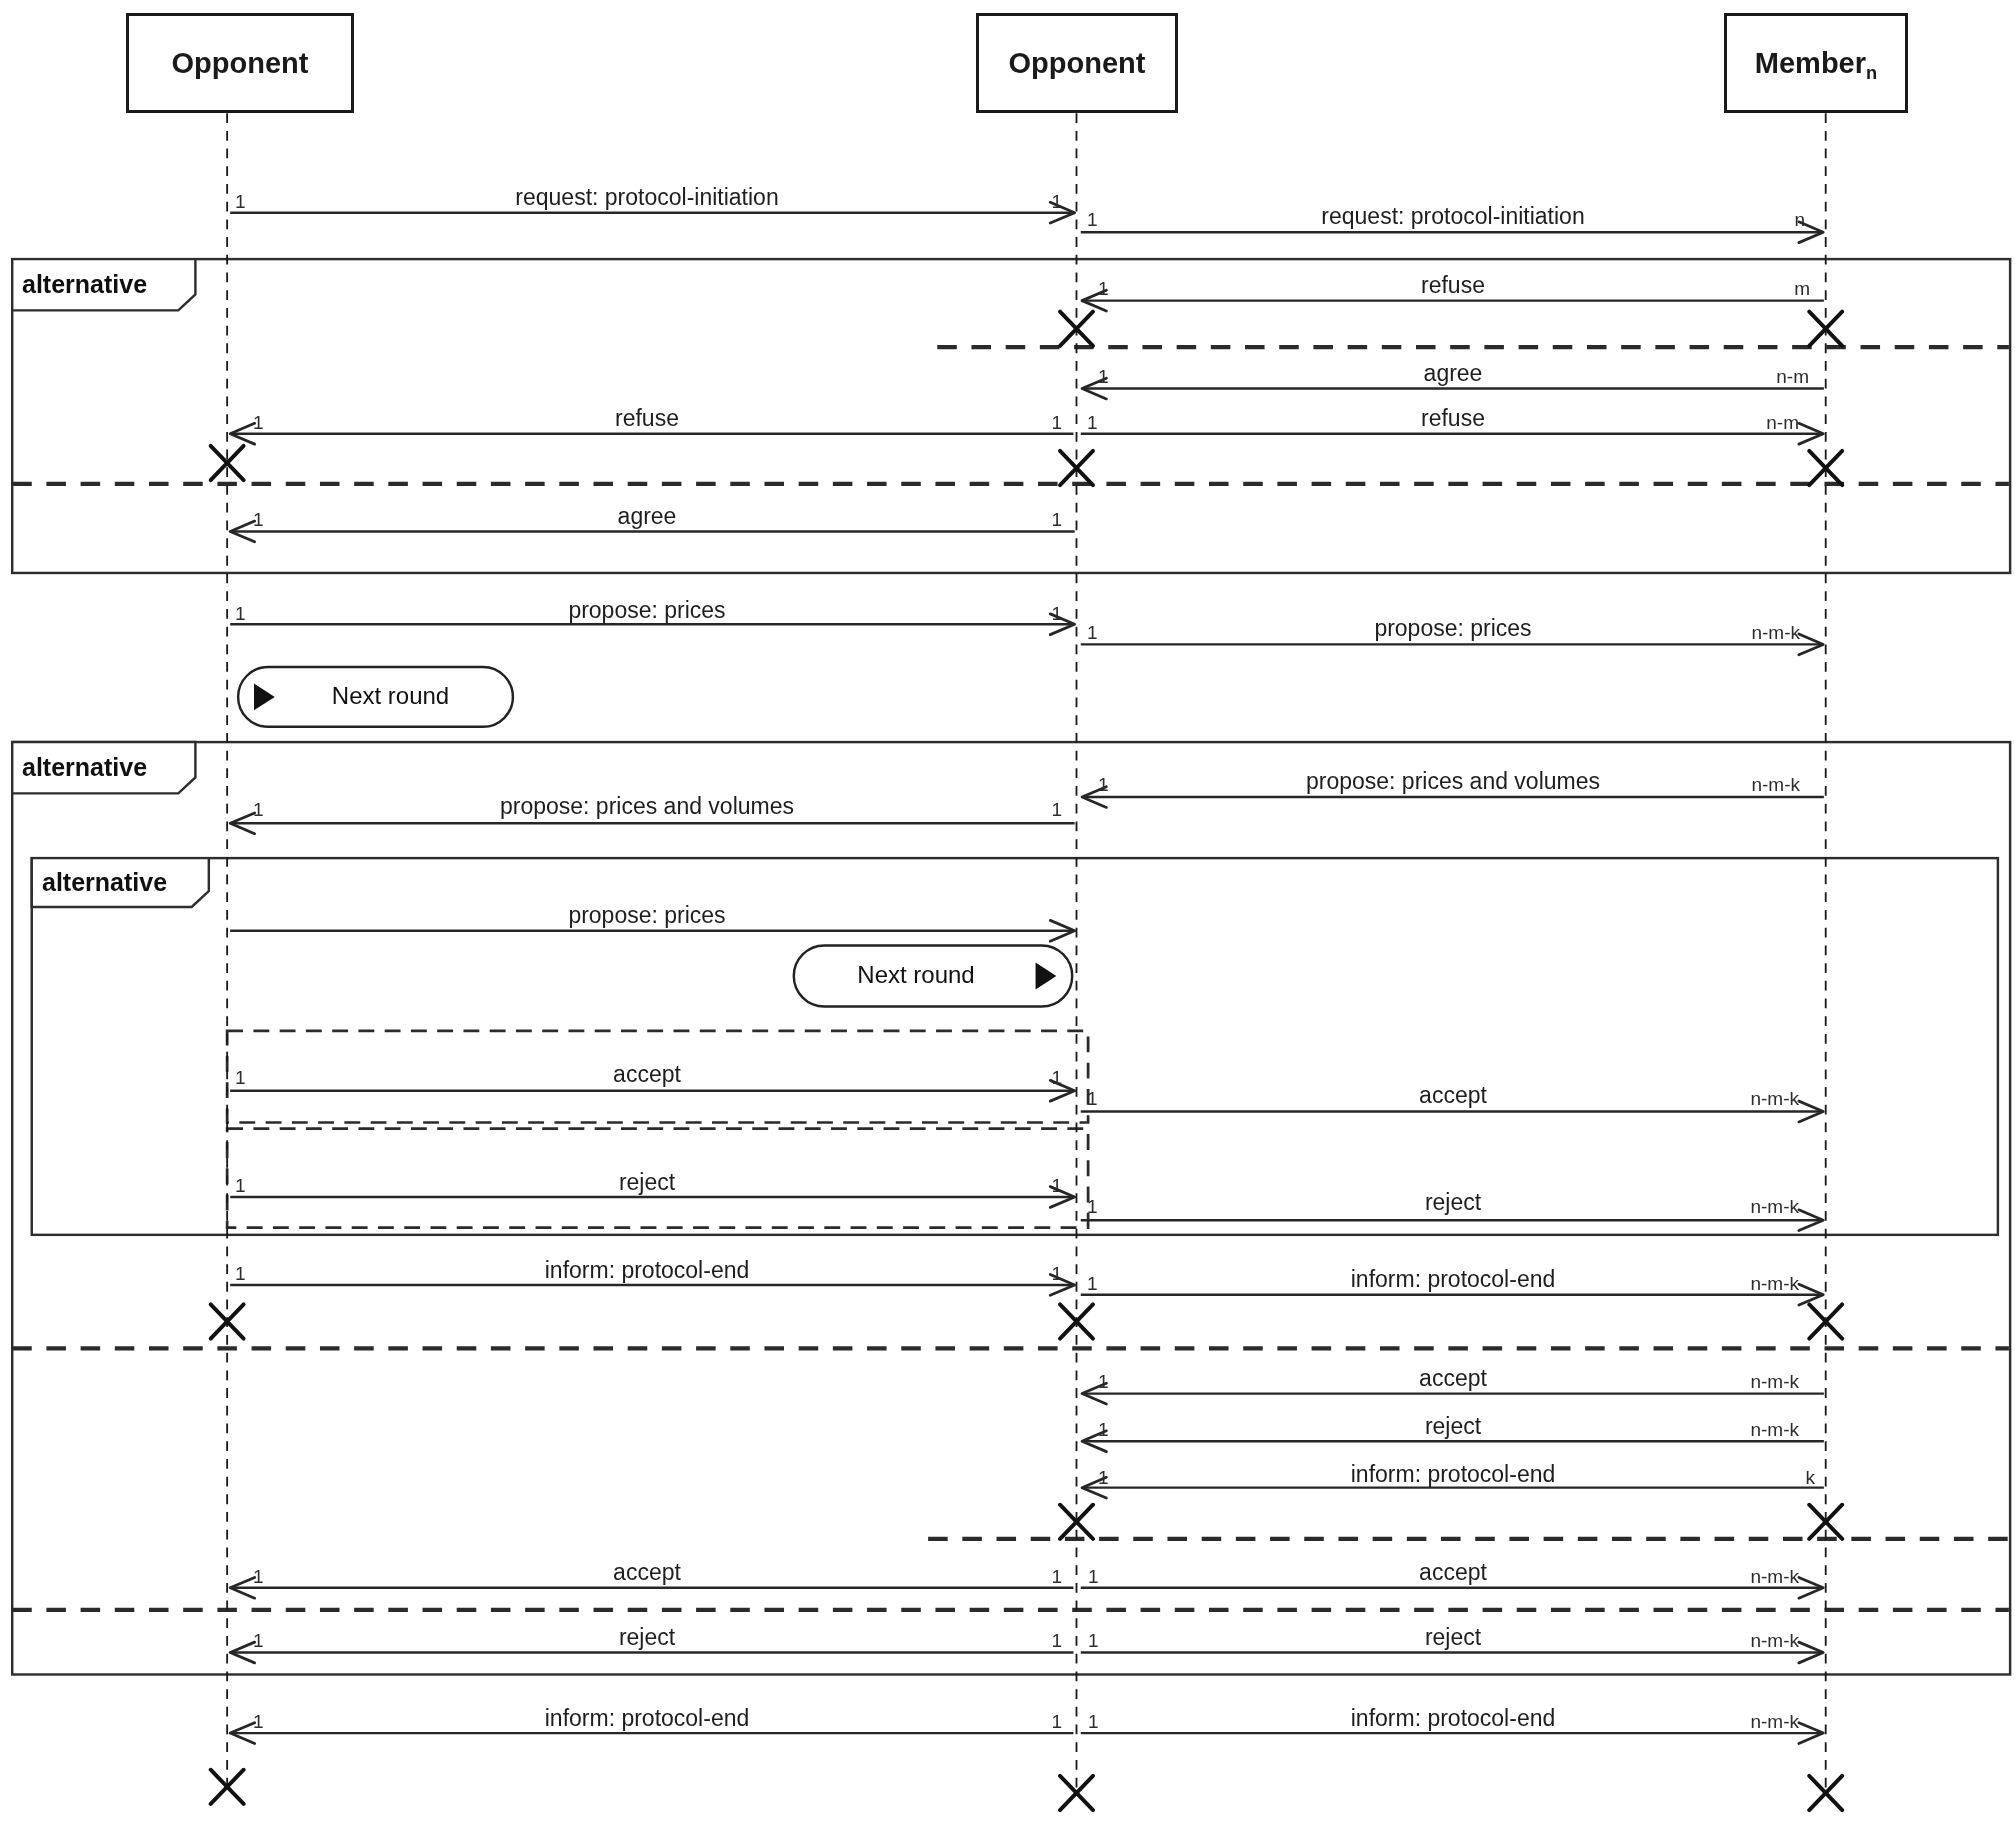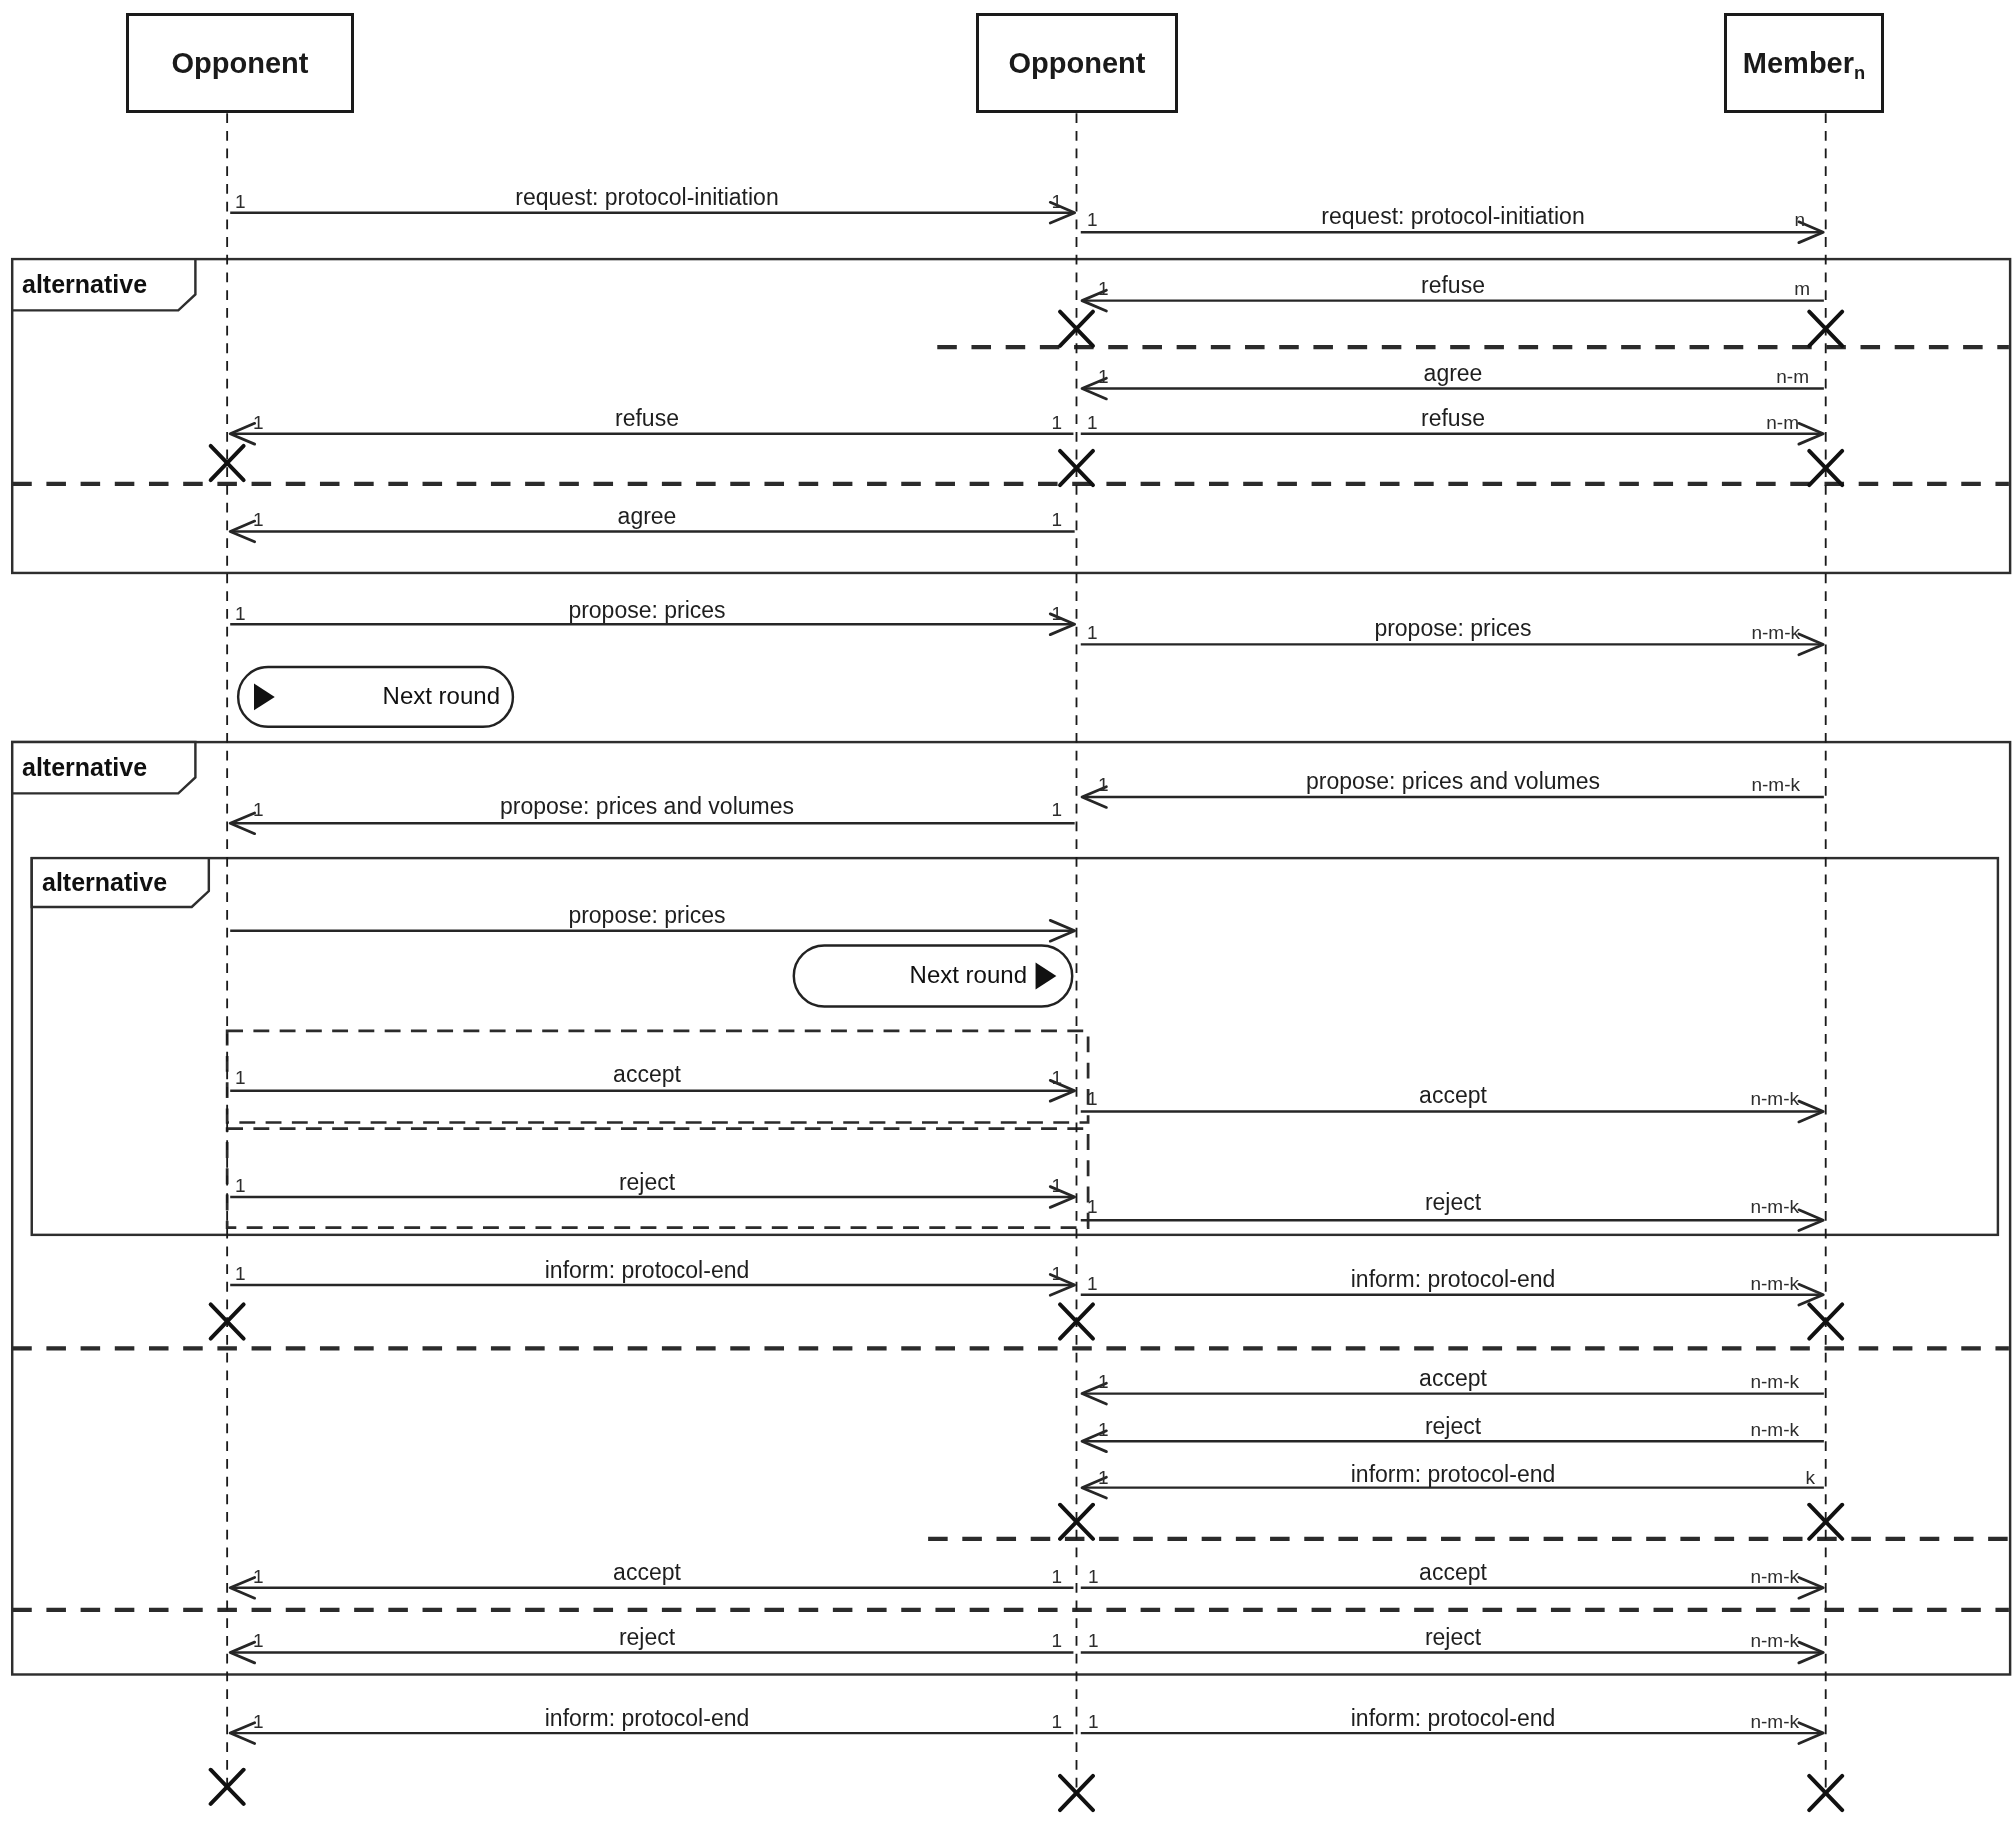--- a/index.html
+++ b/index.html
@@ -5,21 +5,21 @@
   html,body{margin:0;padding:0;background:#ffffff;}
   #stage{position:relative;background:#ffffff;font-family:"Liberation Sans",sans-serif;color:#1a1a1a;overflow:hidden;}
   #scene{position:absolute;left:0;top:0;}
   .actor-box{position:absolute;border:3.1px solid #1a1a1a;background:#fff;box-sizing:border-box;
              display:flex;align-items:center;justify-content:center;font-weight:bold;font-size:29px;}
   .actor-sub{font-size:18.3px;position:relative;top:9.2px;font-weight:bold;}
   .msg-label{position:absolute;font-size:23px;white-space:nowrap;transform:translateX(-50%);color:#1e1e1e;}
   .num{position:absolute;font-size:19px;color:#2d2d2d;white-space:nowrap;}
   .num.r{transform:translateX(-100%);}
   .tab-label{position:absolute;font-weight:bold;font-size:25px;color:#101010;white-space:nowrap;}
-  .bubble-label{position:absolute;font-size:24px;color:#111;text-align:right;white-space:nowrap;}
+  .bubble-label{position:absolute;font-size:24px;color:#111;text-align:center;white-space:nowrap;}
   .s-line{stroke:#262626;stroke-width:4;fill:none;}
   .s-frame{stroke:#2e2e2e;stroke-width:4;fill:none;}
   .s-tab{stroke:#2e2e2e;stroke-width:4;fill:#ffffff;}
   .s-life{stroke:#1a1a1a;stroke-width:3;fill:none;stroke-dasharray:16 13;}
   .s-sep{stroke:#2b2b2b;stroke-width:7;fill:none;stroke-dasharray:32 24;}
   .s-dash{stroke:#2b2b2b;stroke-width:4.5;fill:none;stroke-dasharray:26 17;}
   .s-x{stroke:#111;stroke-width:6.5;stroke-linecap:round;fill:none;}
   .s-head{stroke:#262626;stroke-width:4.5;fill:none;stroke-linecap:round;stroke-linejoin:round;}
   .s-bub{stroke:#222;stroke-width:4;fill:#ffffff;}
   .s-tri{fill:#111;stroke:none;}
@@ -135,21 +135,21 @@
       <div class="tab-label" style="left: 22px; top: 753px;">alternative</div>
       <div class="tab-label" style="left: 42px; top: 868px;">alternative</div>
       <div class="actor-box" style="left: 126px; top: 13.4px; width: 228px; height: 100px;">
         <span>Opponent</span>
         <span class="actor-sub"></span>
       </div>
       <div class="actor-box" style="left: 976px; top: 13.4px; width: 202px; height: 100px;">
         <span>Opponent</span>
         <span class="actor-sub"></span>
       </div>
-      <div class="actor-box" style="left: 1724px; top: 13.4px; width: 160px; height: 100px;">
+      <div class="actor-box" style="left: 1724px; top: 13.4px; width: 184px; height: 100px;">
         <span>Member</span>
         <span class="actor-sub">n</span>
       </div>
       <div class="msg-label" style="left: 647px; top: 184px;">request: protocol-initiation</div>
       <div class="num" style="left: 235px; top: 191px;">1</div>
       <div class="num r" style="left: 1062px; top: 191px;">1</div>
       <div class="msg-label" style="left: 1453px; top: 203px;">request: protocol-initiation</div>
       <div class="num" style="left: 1087px; top: 209px;">1</div>
       <div class="num r" style="left: 1805px; top: 209px;">n</div>
       <div class="msg-label" style="left: 1453px; top: 272px;">refuse</div>

